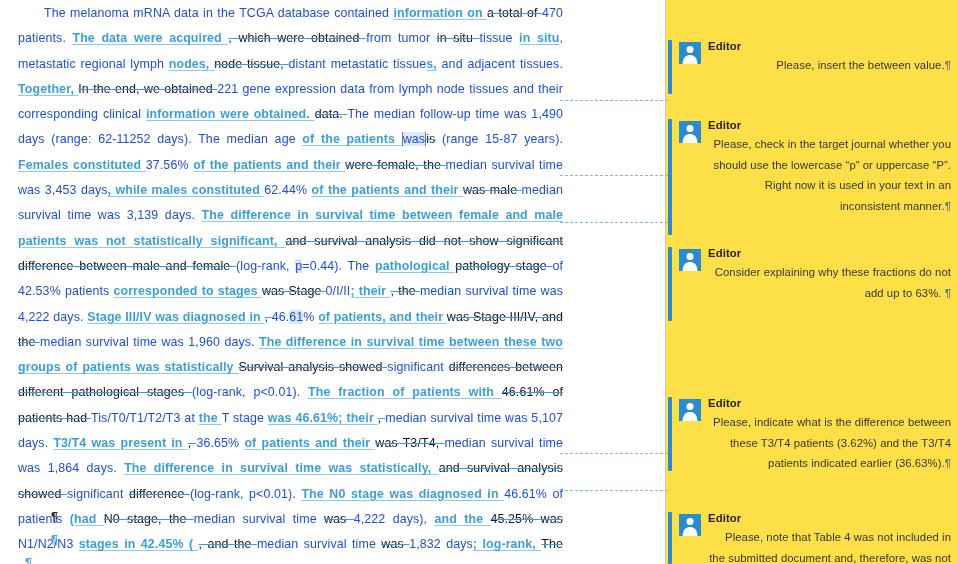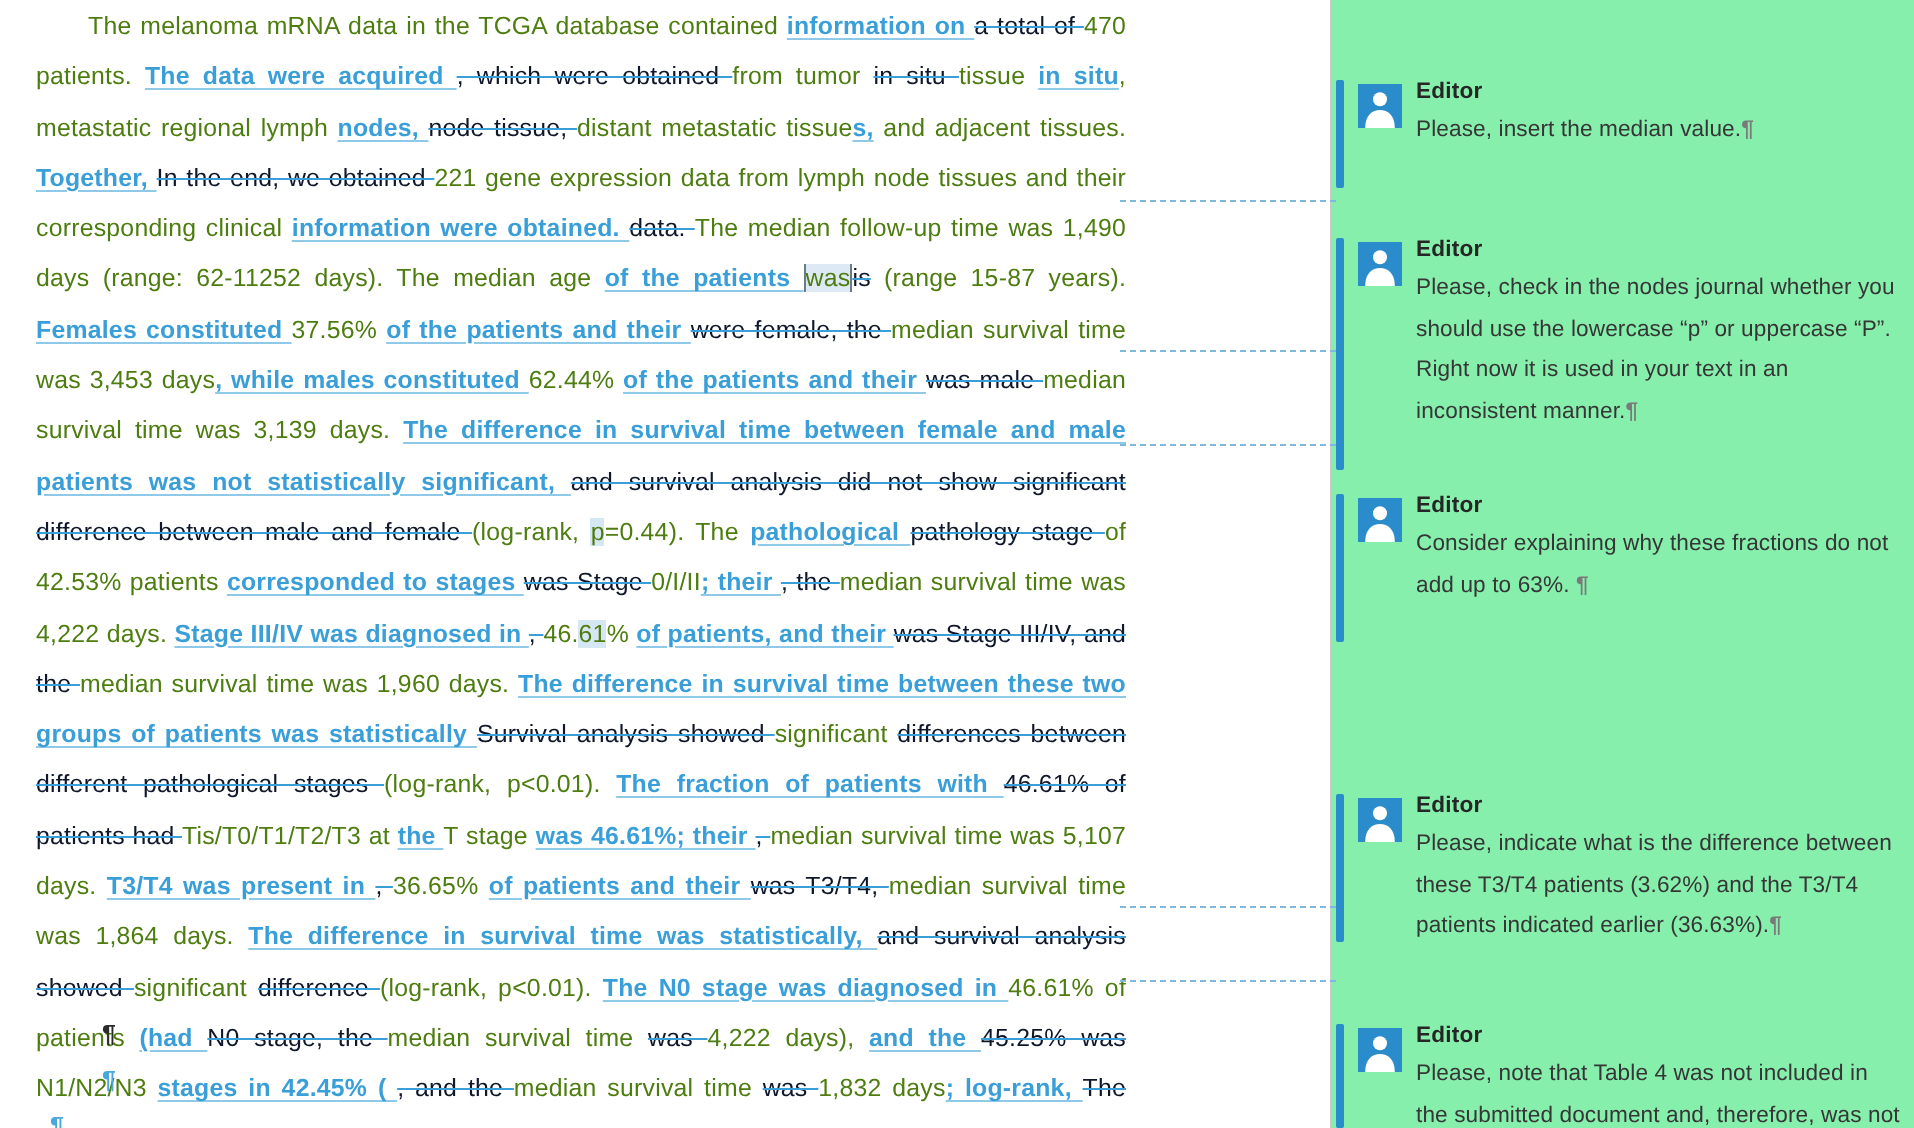--- a/index.html
+++ b/index.html
@@ -24,40 +24,41 @@
     text-align:justify;
     text-justify:inter-word;
     letter-spacing:.01em;
   }
   #doc-body p{margin:0;}
   .indent{display:inline-block;width:26px;}
 
   
   .ins{color:#3a9fd8;text-decoration:underline;text-decoration-color:#8fc9e8;text-underline-offset:2px;font-weight:bold;}
   .del{color:#0f172a;text-decoration:line-through;text-decoration-color:#3a9fd8;}
-  .plain{color:#4d7c0f;}
+  .plain{color:#1d4ed8;}
   .hl{background:#d6e7f4;}
   .fld{background:#dde9f4;border-left:1px solid #6b7b88;border-right:1px solid #6b7b88;}
 
   
   #tail{position:absolute;left:18px;top:505px;width:545px;font-size:12.4px;line-height:25px;}
   #tail .row{height:23px;}
   #tail .m1{margin-left:33px;color:#2b2b2b;font-weight:700;}
   #tail .m2{margin-left:33px;color:#4aa8dd;font-weight:700;}
   #tail .m3{margin-left:7px;color:#4aa8dd;font-weight:700;}
 
   
   #divider{
     position:absolute;left:665px;top:0;width:1px;height:564px;background:#c8c8c8;
   }
 
   
   #comments-pane{
     position:absolute;left:666px;top:0;width:291px;height:564px;
-    background:#86efac;
+    background:#fde047;
+    text-align:right;
   }
   .comment{
     position:absolute;left:0;width:291px;
   }
   .cbar{
     position:absolute;left:2px;top:0;width:4px;background:#2b8ccc;border-radius:1px;
   }
   .cavatar{
     position:absolute;left:13px;top:2px;width:22px;height:22px;
     background:#2b8ccc;
@@ -99,32 +100,32 @@
 <div id="comments-pane">
     <div class="comment" style="top: 40px;">
       <div class="cbar" style="height: 54px;"></div>
       <div class="cavatar">
         <svg width="22" height="22" viewBox="0 0 22 22">
           <circle cx="11" cy="7.6" r="3.5" fill="#ffffff"></circle>
           <path d="M3.6 22 C3.6 15.6 7.1 13.0 11 13.0 C14.9 13.0 18.4 15.6 18.4 22 Z" fill="#ffffff"></path>
         </svg>
       </div>
       <div class="cauthor">Editor</div>
-      <div class="ctext"><span>Please, insert the median value.</span><span class="sq">¶</span></div>
+      <div class="ctext"><span>Please, insert the between value.</span><span class="sq">¶</span></div>
     </div>
     <div class="comment" style="top: 119px;">
       <div class="cbar" style="height: 116px;"></div>
       <div class="cavatar">
         <svg width="22" height="22" viewBox="0 0 22 22">
           <circle cx="11" cy="7.6" r="3.5" fill="#ffffff"></circle>
           <path d="M3.6 22 C3.6 15.6 7.1 13.0 11 13.0 C14.9 13.0 18.4 15.6 18.4 22 Z" fill="#ffffff"></path>
         </svg>
       </div>
       <div class="cauthor">Editor</div>
-      <div class="ctext"><span>Please, check in the nodes journal whether you should use the lowercase “p” or uppercase “P”. Right now it is used in your text in an inconsistent manner.</span><span class="sq">¶</span></div>
+      <div class="ctext"><span>Please, check in the target journal whether you should use the lowercase “p” or uppercase “P”. Right now it is used in your text in an inconsistent manner.</span><span class="sq">¶</span></div>
     </div>
     <div class="comment" style="top: 247px;">
       <div class="cbar" style="height: 74px;"></div>
       <div class="cavatar">
         <svg width="22" height="22" viewBox="0 0 22 22">
           <circle cx="11" cy="7.6" r="3.5" fill="#ffffff"></circle>
           <path d="M3.6 22 C3.6 15.6 7.1 13.0 11 13.0 C14.9 13.0 18.4 15.6 18.4 22 Z" fill="#ffffff"></path>
         </svg>
       </div>
       <div class="cauthor">Editor</div>

